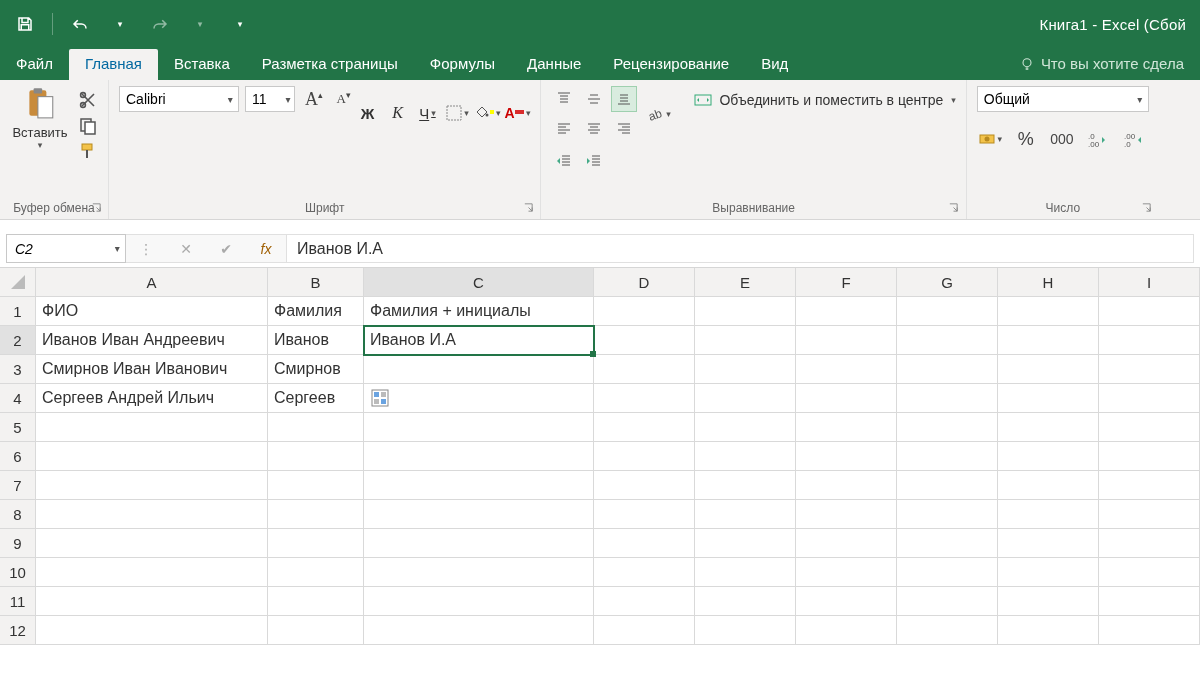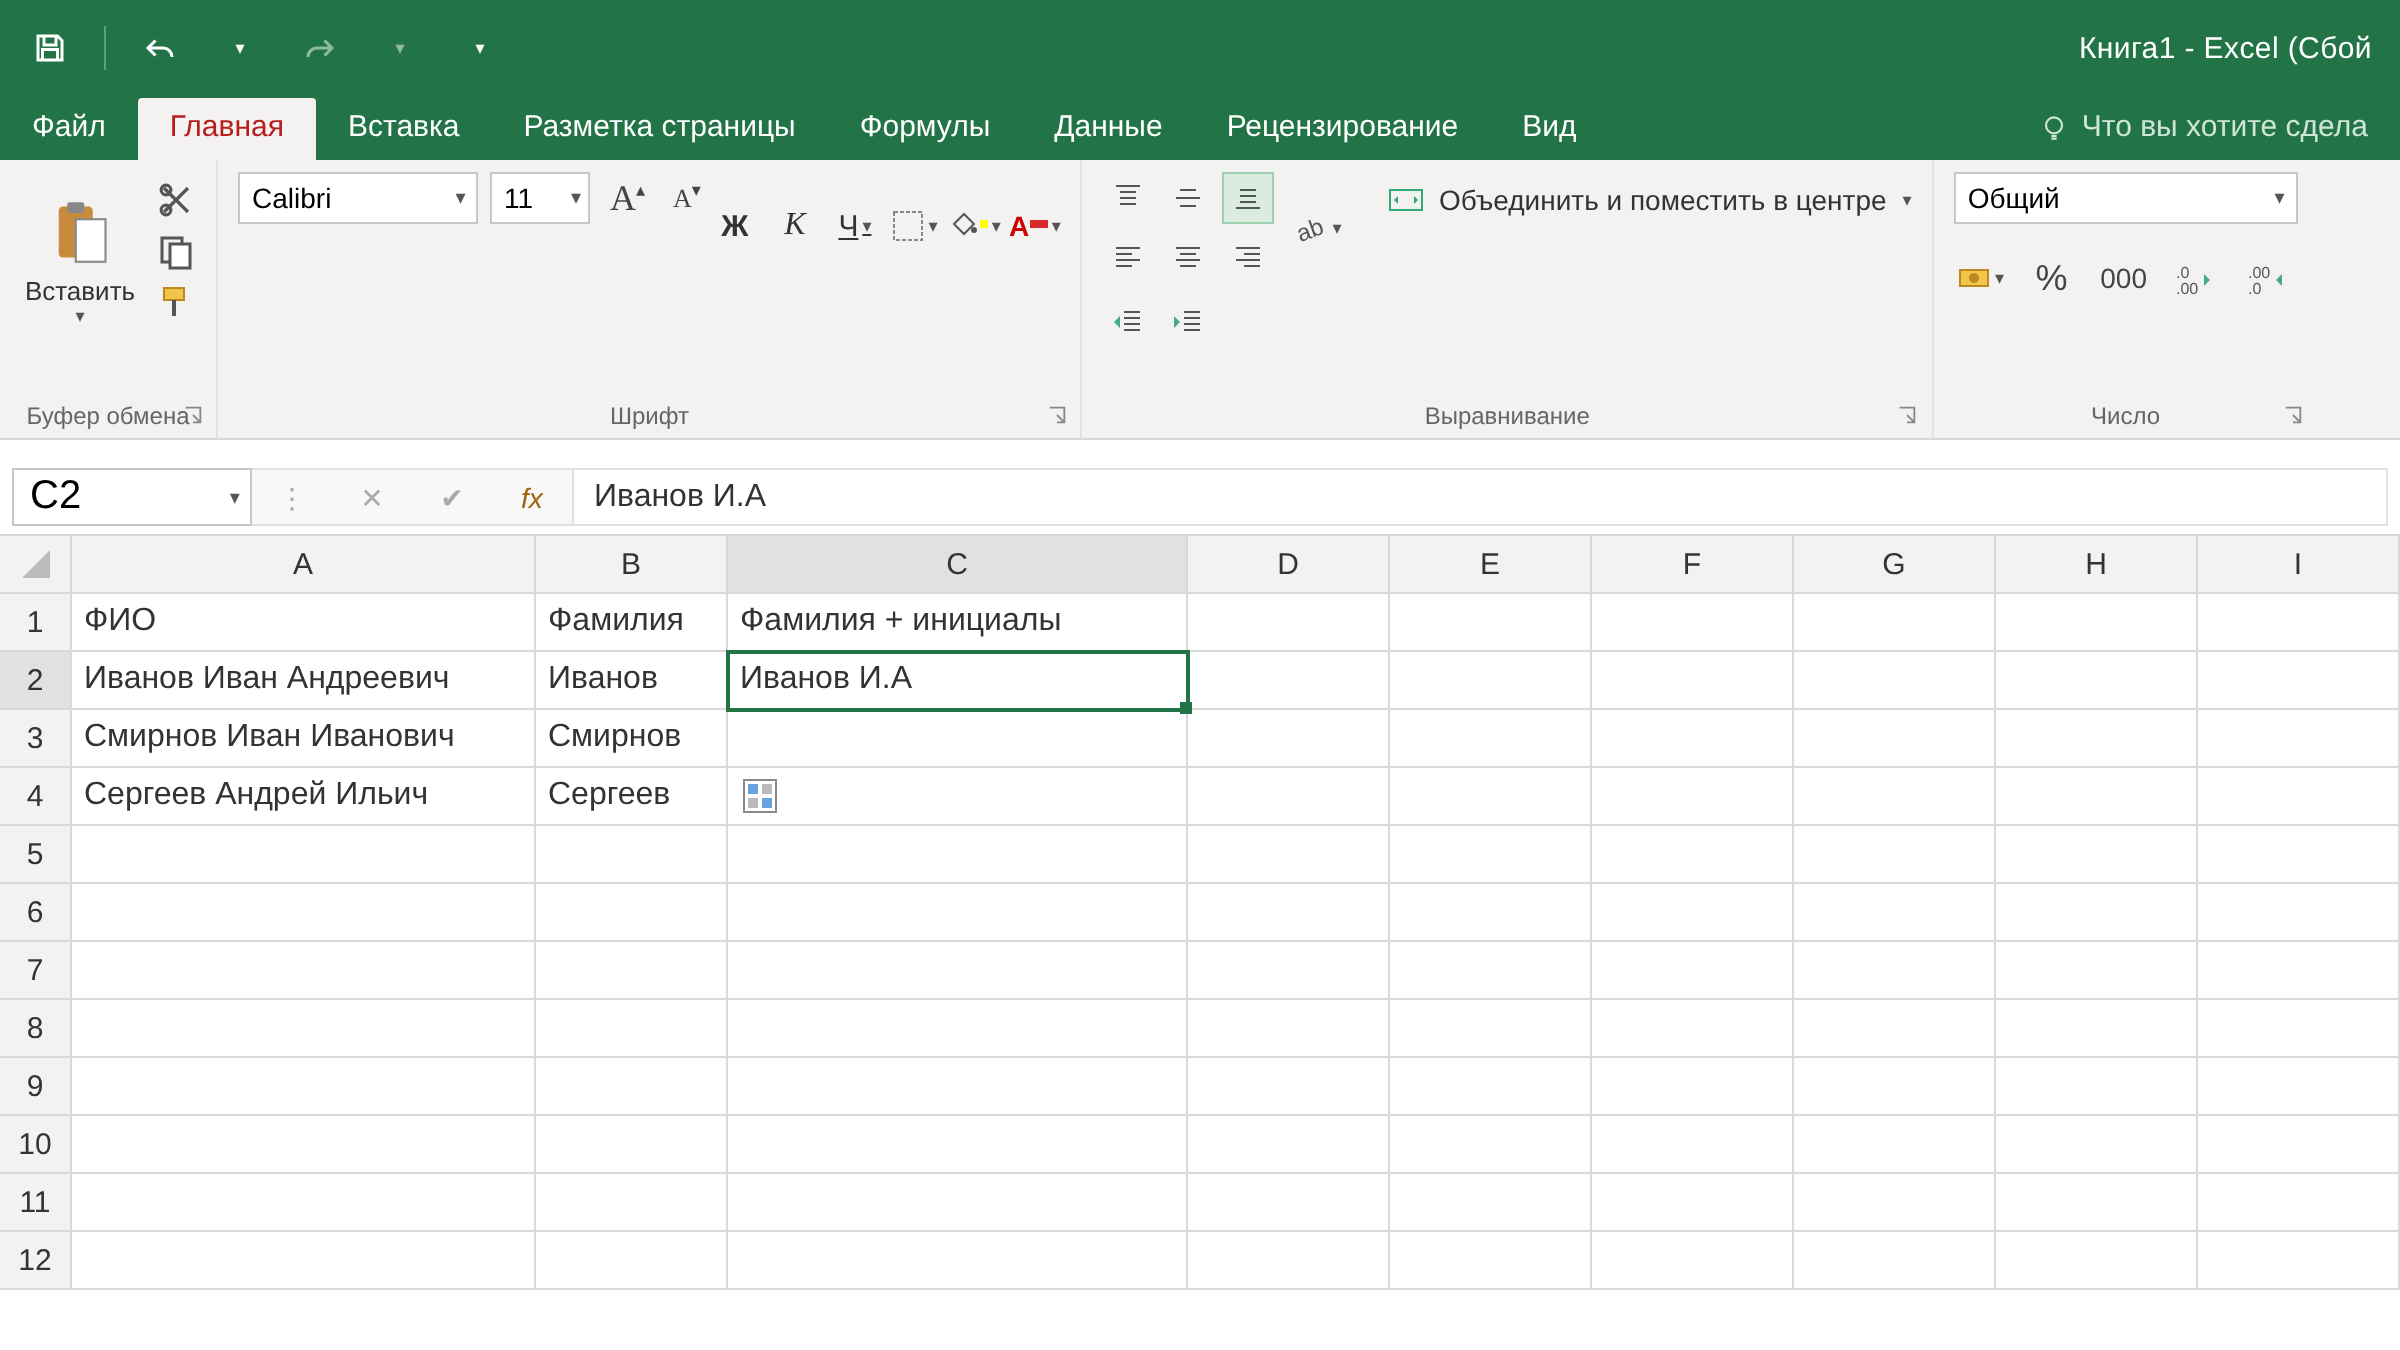--- a/index.html
+++ b/index.html
@@ -9,32 +9,32 @@
 .titlebar { background: #227447; height: 48px; display: flex; align-items: center; color: #fff; padding: 0 8px; }
 .qat { display: flex; align-items: center; gap: 6px; }
 .qat-btn { width: 34px; height: 34px; display: flex; align-items: center; justify-content: center; color: #fff; }
 .qat-btn svg { width: 18px; height: 18px; }
 .qat-sep { width: 1px; height: 22px; background: rgba(255,255,255,.3); margin: 0 4px; }
 .titlebar-title { flex: 1; text-align: right; font-size: 15px; letter-spacing: .2px; padding-right: 6px; }
 
 
 .tabs { background: #227447; height: 32px; display: flex; align-items: flex-end; color: #fff; }
 .tab { padding: 6px 16px 8px; font-size: 15px; cursor: pointer; border-top-left-radius:2px; border-top-right-radius:2px; }
-.tab.active { background: #f3f2f1; color: #b91c1c; margin-top: 13px; }
+.tab.active { background: #f3f2f1; color: #0369a1; margin-top: 13px; }
 .tab.tell-me { display: flex; align-items: center; gap: 6px; color: #cfe5d7; margin-left: auto; margin-right: 0; }
 .bulb { width: 16px; height: 16px; }
 
 
 .ribbon { background: #f3f2f1; border-bottom: 1px solid #d6d6d6; height: 140px; display: flex; }
 .group { border-right: 1px solid #e1e1e1; padding: 6px 10px 2px; display: flex; flex-direction: column; }
 .group-body { flex: 1; display: flex; gap: 8px; align-items: flex-start; }
 .group-title { text-align: center; font-size: 12px; color: #666; padding: 3px 0 2px; position: relative; }
 .group-title .dlaunch { position: absolute; right: -4px; bottom: 3px; width: 12px; height: 12px; }
 
-.bigbtn { display: flex; flex-direction: column; align-items: center; justify-content: center; width: 60px; height: 90px; }
+.bigbtn { display: flex; flex-direction: column; align-items: center; width: 60px; height: 90px; }
 .bigbtn .ic { width: 34px; height: 34px; margin-bottom: 6px; display:flex; align-items:center; justify-content:center; }
 .bigbtn .lbl { font-size: 13px; text-align: center; line-height: 1.1; }
 .smallcol { display: flex; flex-direction: column; gap: 6px; padding-top: 4px; }
 .smallcol .ic { width: 20px; height: 20px; display:flex; align-items:center; justify-content:center; }
 
 .combo { display: inline-flex; align-items: center; border: 1px solid #c8c8c8; background: #fff; height: 26px; }
 .combo input { border: none; outline: none; font-size: 14px; padding: 0 6px; width: 100%; background: transparent; }
 .combo .caret { width: 18px; text-align: center; color: #555; font-size: 10px; }
 
 .font-row1 { display: flex; gap: 6px; align-items: center; }
@@ -64,21 +64,21 @@
 .wm-btn .ic { width: 20px; height: 20px; display:flex; align-items:center; justify-content:center; }
 
 .number-row1 { display:flex; }
 .number-format { width: 172px; }
 .number-row2 { display: flex; gap: 10px; align-items: center; margin-top: 14px; }
 .num-ic { width: 26px; height: 26px; display:flex; align-items:center; justify-content:center; font-size:14px; color:#444; }
 
 
 .fxbar { display: flex; align-items: stretch; height: 38px; border-bottom: 1px solid #d6d6d6; margin-top: 10px; }
 .namebox { width: 120px; border: 1px solid #c8c8c8; display: flex; align-items: center; margin: 4px 0 4px 6px; }
-.namebox input { border: none; outline: none; width: 100%; padding: 0 8px; font-size: 20px; }
+.namebox input { border: none; outline: none; width: 100%; padding: 0 8px; font-size: 14px; font-style: italic; }
 .namebox .caret { width: 18px; text-align: center; color: #555; font-size: 10px; }
 .fxbtns { display: flex; align-items: center; border: 1px solid #e0e0e0; border-left: none; margin: 4px 0; background:#f8f8f8; }
 .fxbtn { width: 40px; height: 100%; display:flex; align-items:center; justify-content:center; color: #aaa; }
 .fxbtn.fx { color: #a16207; font-style: italic; font-family: Georgia, serif; }
 .formula { flex: 1; border: 1px solid #e0e0e0; border-left: none; margin: 4px 6px 4px 0; display:flex; align-items:center; padding: 0 10px; font-size: 16px; }
 
 
 .sheet { display: grid; grid-template-columns: 36px 232px 96px 230px repeat(6, 101px); }
 .hdr, .rownum, .cell { border-right: 1px solid #d9d9d9; border-bottom: 1px solid #d9d9d9; height: 29px; display:flex; align-items:center; }
 .hdr { justify-content:center; background:#f3f2f1; color:#333; font-size:15px; }

